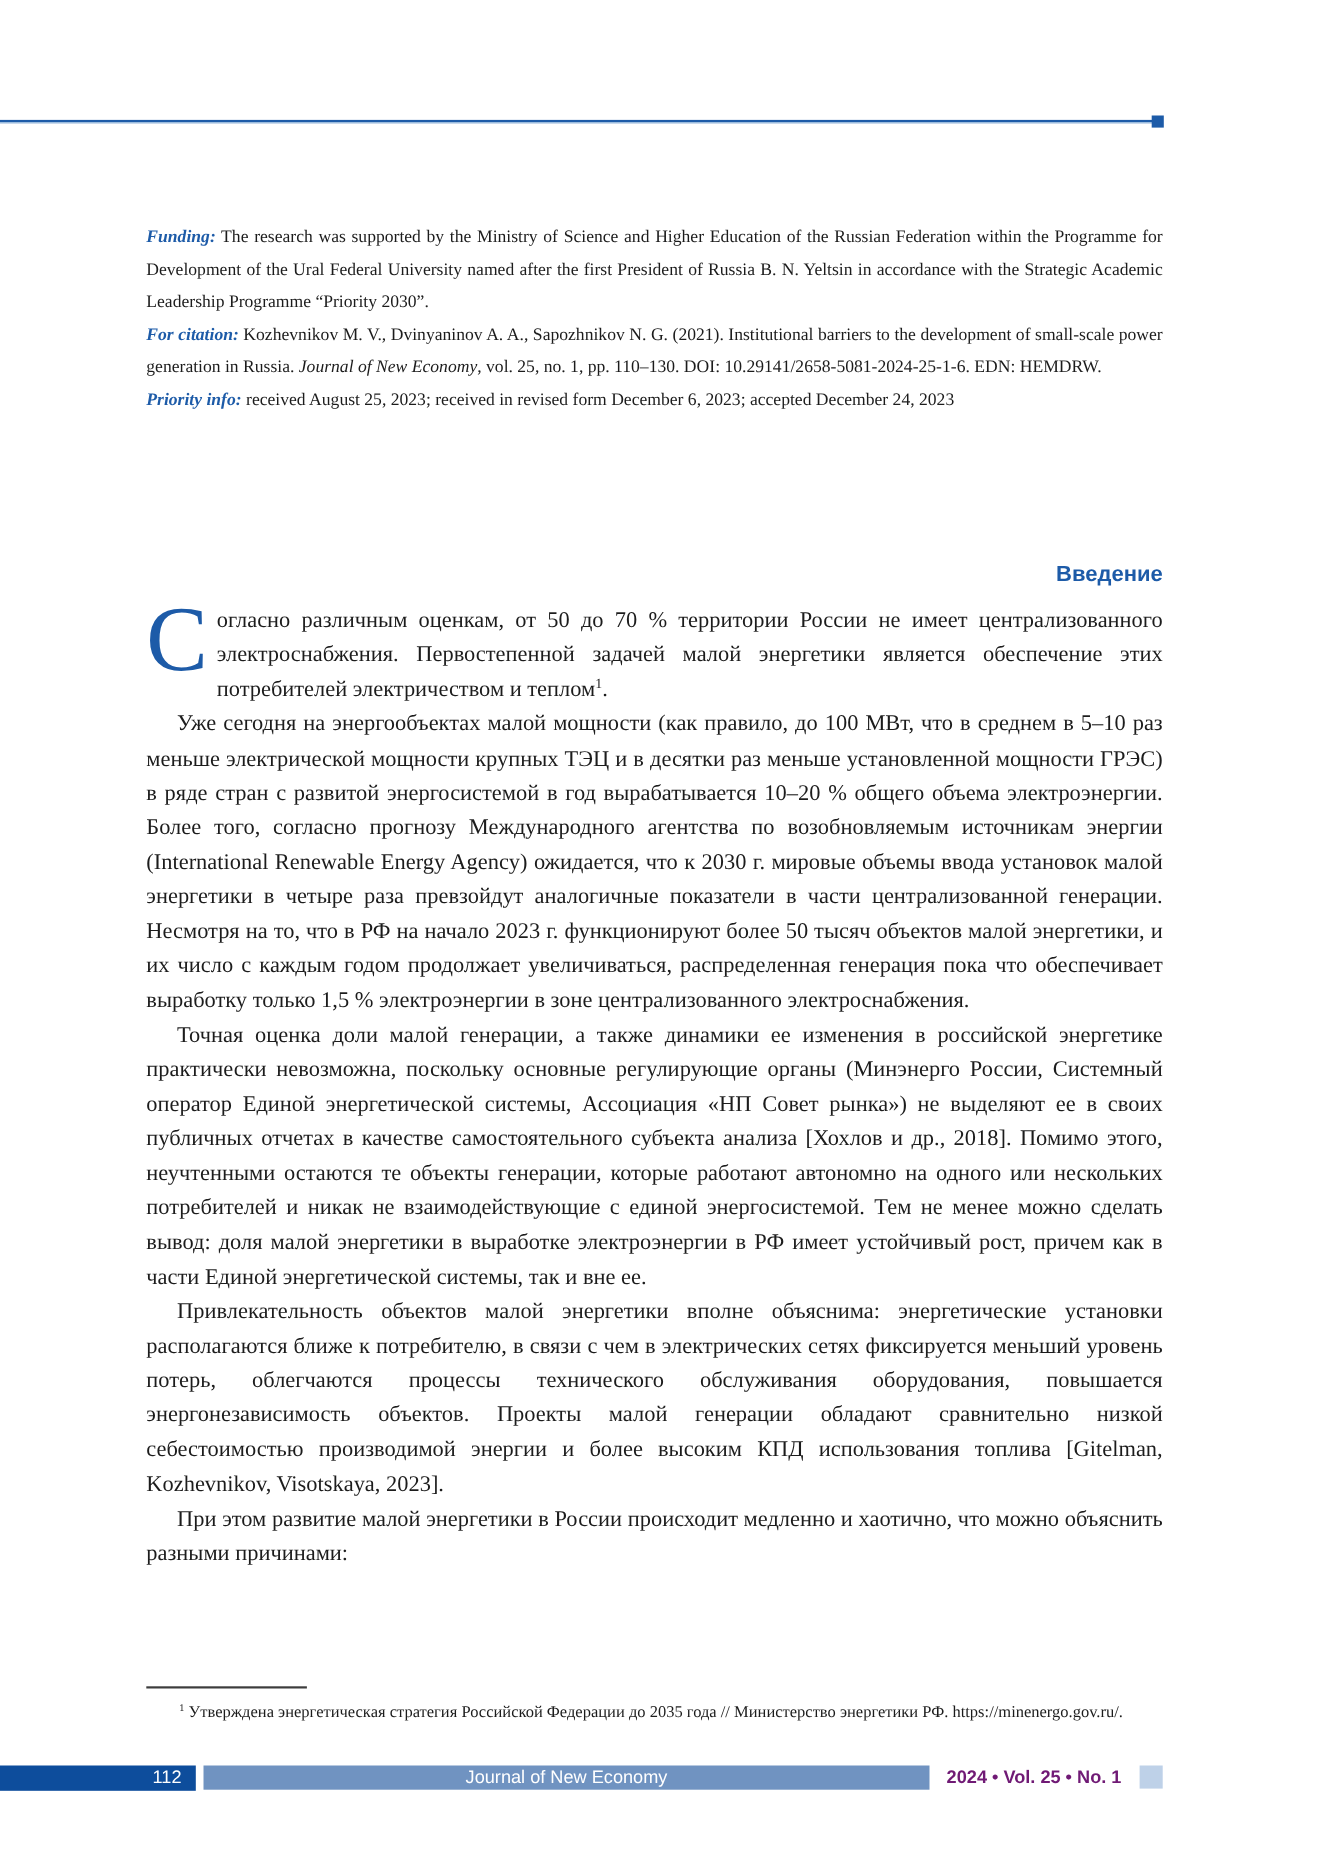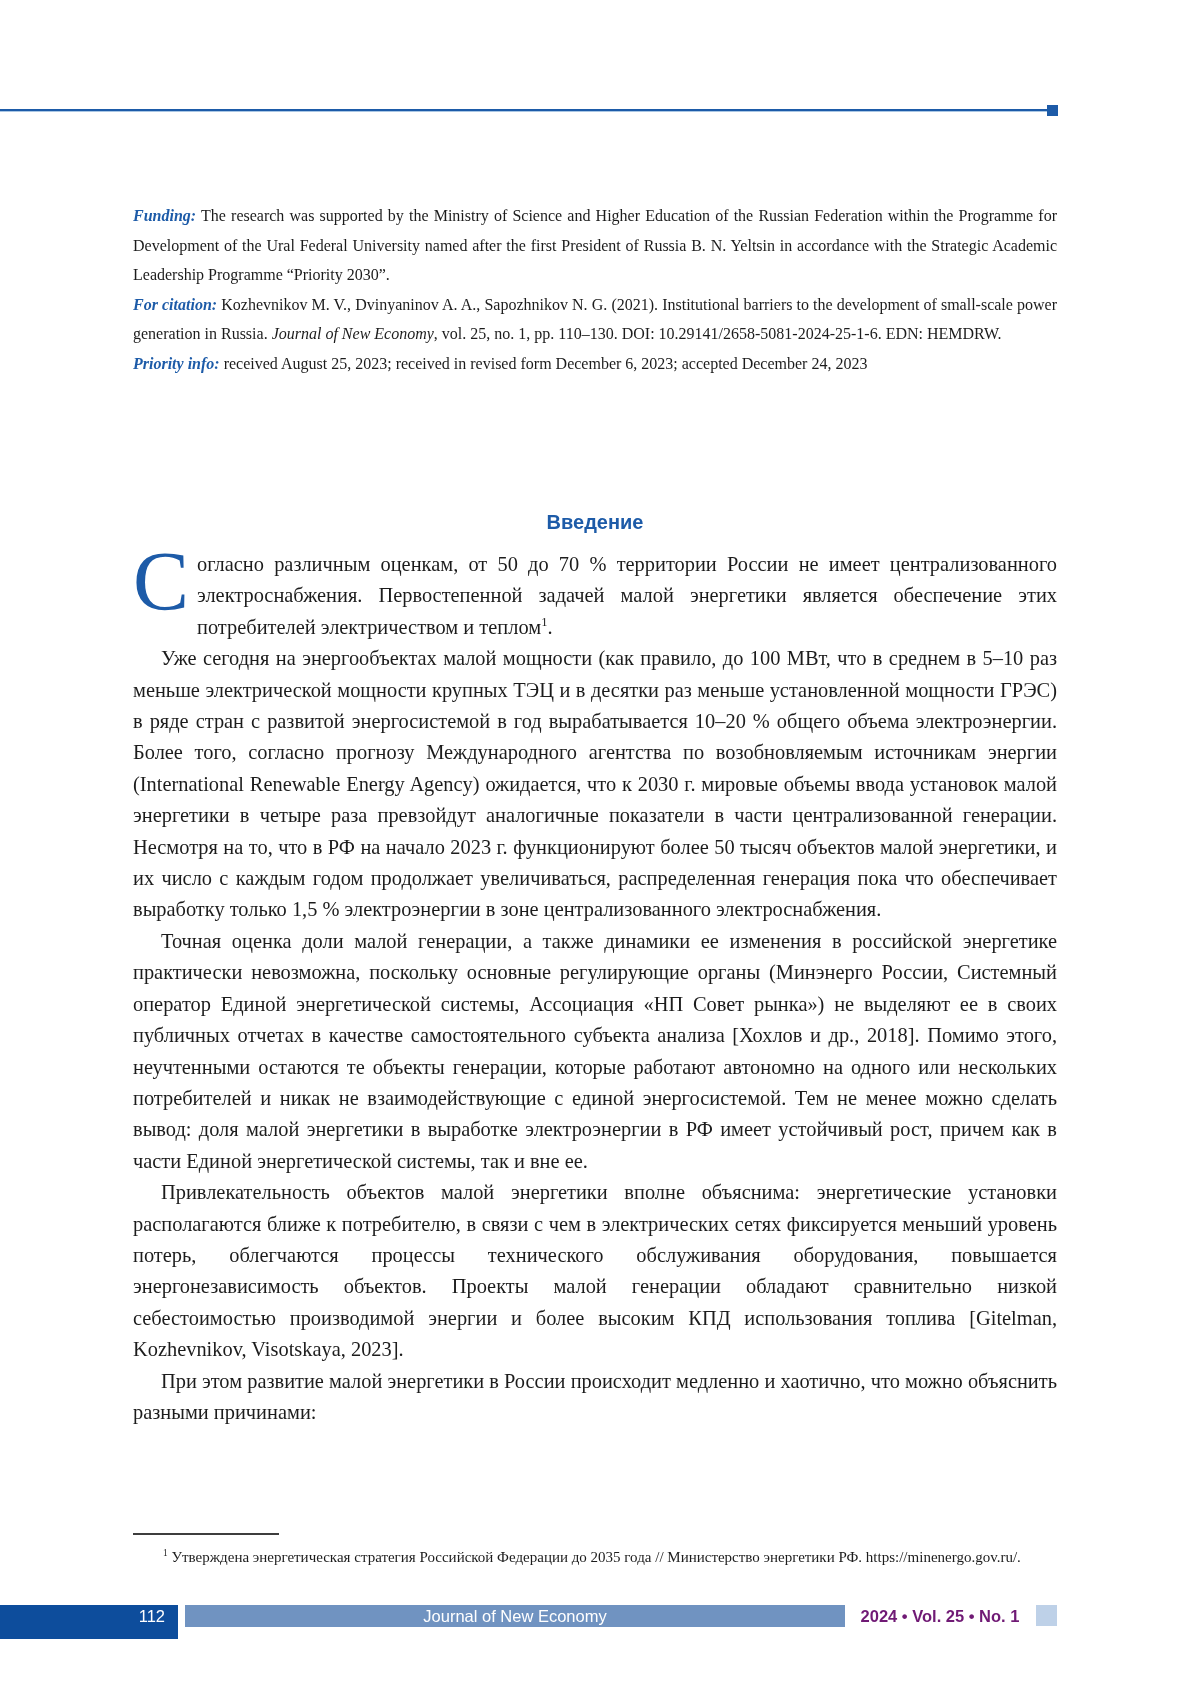--- a/index.html
+++ b/index.html
@@ -36,21 +36,21 @@
     position: absolute; top: 153px; left: 133px; width: 924px;
     font-size: 16px; line-height: 29.5px; text-align: justify; margin-top: 48px;
   }
   .meta-block p { margin: 0; }
   .meta-label { color: #1d5ba8; font-weight: bold; font-style: italic; }
   .journal-italic { font-style: italic; }
 
   
   .section-heading {
     position: absolute; top: 509px; left: 133px; width: 924px;
-    text-align: center;
+    text-align: right;
     font-family: "Liberation Sans", sans-serif;
     font-weight: bold; font-size: 20px; line-height: 26px;
     color: #1d5ba8;
   }
   .body-block {
     position: absolute; top: 549px; left: 133px; width: 924px;
     font-size: 20.4px; line-height: 31.4px; text-align: justify;
   }
   .body-block p { margin: 0; }
   .body-block p.indent { text-indent: 28px; }
@@ -65,21 +65,21 @@
   
   .footnote-block {
     position: absolute; top: 1533px; left: 133px; width: 924px;
     font-size: 15px; line-height: 26px; text-align: justify;
   }
   .footnote-rule { width: 146px; height: 2px; background: #3d3d3d; margin-bottom: 9px; }
   .footnote-block p { text-indent: 30px; }
 
   
   .footer-pgnum {
-    position: absolute; top: 1605px; left: 0; width: 178px; height: 34px;
+    position: absolute; top: 1605px; left: 0; width: 178px; height: 23px;
     background: #0d4d9c; color: #ffffff;
     font-family: "Liberation Sans", sans-serif;
     font-size: 16.5px; line-height: 22px;
     text-align: right; padding-right: 13px;
   }
   .footer-bar {
     position: absolute; top: 1605px; left: 185px; width: 660px; height: 22px;
     background: #7093c1; color: #ffffff;
     font-family: "Liberation Sans", sans-serif;
     font-size: 16.5px; line-height: 22px;

